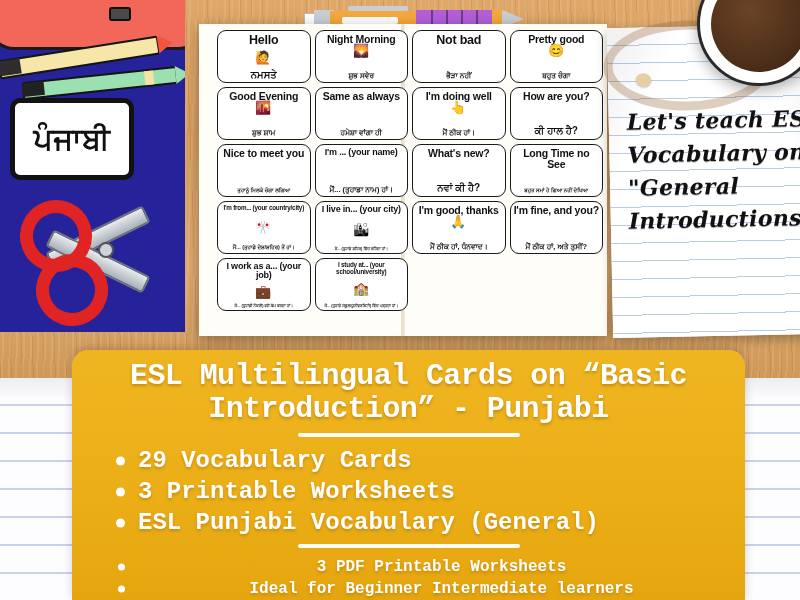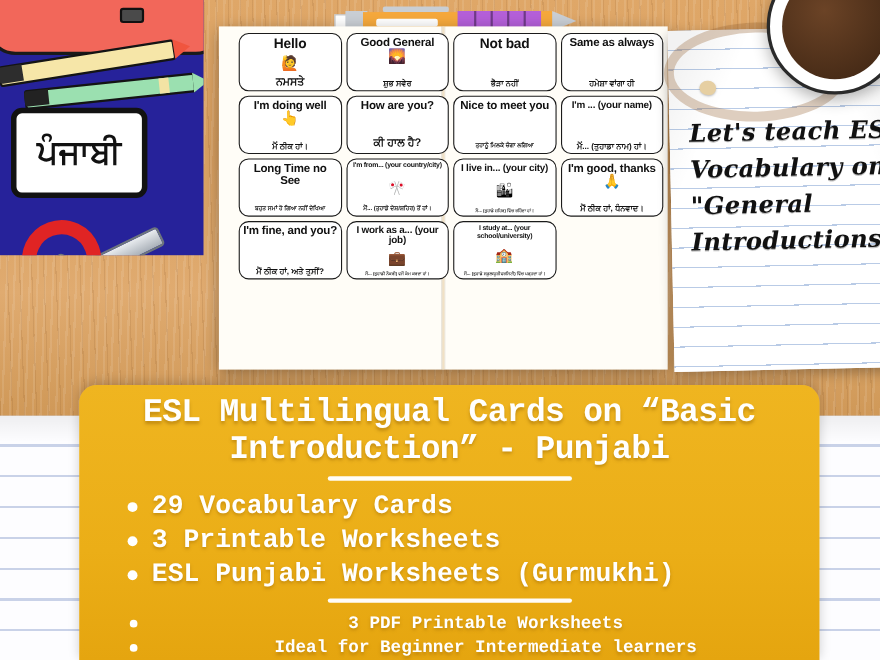--- a/index.html
+++ b/index.html
@@ -24,21 +24,21 @@
       repeating-linear-gradient(180deg,#fdfdff 0 26px,#c9d2e8 26px 28px),
       #f2f4fa;
   }
   .linedpaper:after{
     content:"";position:absolute;inset:0;
     background:linear-gradient(180deg,rgba(0,0,0,.06),rgba(0,0,0,0) 24px);
   }
 
   
   .bluepanel{
-    position:absolute;left:0;top:0;width:185px;height:232px;background:#26229a;overflow:hidden;
+    position:absolute;left:0;top:0;width:185px;height:332px;background:#26229a;overflow:hidden;
   }
   .pencilcase{
     position:absolute;left:-12px;top:-36px;width:210px;height:80px;
     background:#f2675a;border:3px solid #1a1a1a;border-radius:14px 14px 26px 26px;
   }
   .zip{position:absolute;left:118px;top:40px;width:18px;height:10px;background:#4a4a4a;border:2px solid #111;border-radius:3px;}
   .pencil{position:absolute;border:2px solid #141414;border-radius:3px;}
   .pencil-y{left:-2px;top:48px;width:158px;height:15px;background:#f6e6a8;transform:rotate(-9deg);}
   .pencil-y .tip{position:absolute;right:-16px;top:-2px;width:0;height:0;border-left:15px solid #f0553f;border-top:9px solid transparent;border-bottom:9px solid transparent;}
   .pencil-y .er{position:absolute;left:-2px;top:-1px;width:22px;height:15px;background:#2d2d2d;border-radius:3px 0 0 3px;}
@@ -195,28 +195,38 @@
 
   <div class="sheet">
     <div class="fold"></div>
     <div class="grid" id="card-grid">
         <div class="card s-xl p-lg">
           <div class="c-en">Hello</div>
           <div class="c-ic">🙋</div>
           <div class="c-pa">ਨਮਸਤੇ</div>
         </div>
         <div class="card s-lg p-md">
-          <div class="c-en">Good General</div>
+          <div class="c-en">Night Morning</div>
           <div class="c-ic">🌄</div>
           <div class="c-pa">ਸ਼ੁਭ ਸਵੇਰ</div>
         </div>
         <div class="card s-xl p-md">
           <div class="c-en">Not bad</div>
           <div class="c-ic"></div>
           <div class="c-pa">ਭੈੜਾ ਨਹੀਂ</div>
+        </div>
+        <div class="card s-lg p-md">
+          <div class="c-en">Pretty good</div>
+          <div class="c-ic">😊</div>
+          <div class="c-pa">ਬਹੁਤ ਚੰਗਾ</div>
+        </div>
+        <div class="card s-lg p-md">
+          <div class="c-en">Good Evening</div>
+          <div class="c-ic">🌇</div>
+          <div class="c-pa">ਸ਼ੁਭ ਸ਼ਾਮ</div>
         </div>
         <div class="card s-lg p-md">
           <div class="c-en">Same as always</div>
           <div class="c-ic"></div>
           <div class="c-pa">ਹਮੇਸ਼ਾ ਵਾਂਗਾ ਹੀ</div>
         </div>
         <div class="card s-lg p-md">
           <div class="c-en">I'm doing well</div>
           <div class="c-ic">👆</div>
           <div class="c-pa">ਮੈਂ ਠੀਕ ਹਾਂ।</div>
@@ -228,20 +238,25 @@
         </div>
         <div class="card s-lg p-sm">
           <div class="c-en">Nice to meet you</div>
           <div class="c-ic"></div>
           <div class="c-pa">ਤੁਹਾਨੂੰ ਮਿਲਕੇ ਚੰਗਾ ਲਗਿਆ</div>
         </div>
         <div class="card s-md p-md">
           <div class="c-en">I'm ... (your name)</div>
           <div class="c-ic"></div>
           <div class="c-pa">ਮੈਂ... (ਤੁਹਾਡਾ ਨਾਮ) ਹਾਂ।</div>
+        </div>
+        <div class="card s-lg p-lg">
+          <div class="c-en">What's new?</div>
+          <div class="c-ic"></div>
+          <div class="c-pa">ਨਵਾਂ ਕੀ ਹੈ?</div>
         </div>
         <div class="card s-lg p-sm">
           <div class="c-en">Long Time no See</div>
           <div class="c-ic"></div>
           <div class="c-pa">ਬਹੁਤ ਸਮਾਂ ਹੋ ਗਿਆ ਨਹੀਂ ਦੇਖਿਆ</div>
         </div>
         <div class="card s-sm p-sm">
           <div class="c-en">I'm from... (your country/city)</div>
           <div class="c-ic">🎌</div>
           <div class="c-pa">ਮੈਂ... (ਤੁਹਾਡੇ ਦੇਸ਼/ਸ਼ਹਿਰ) ਤੋਂ ਹਾਂ।</div>
@@ -285,21 +300,21 @@
 
   <div class="promo">
     <div class="promo-title">
       <div>ESL Multilingual Cards on “Basic</div>
       <div>Introduction” - Punjabi</div>
     </div>
     <div class="rule"></div>
     <ul class="bullets big" id="main-bullets">
         <li>29 Vocabulary Cards</li>
         <li>3 Printable Worksheets</li>
-        <li>ESL Punjabi Worksheets (Gurmukhi)</li>
+        <li>ESL Punjabi Vocabulary (General)</li>
       </ul>
     <div class="rule r2"></div>
     <ul class="bullets small" id="sub-bullets">
         <li>3 PDF Printable Worksheets</li>
         <li>Ideal for Beginner Intermediate learners</li>
       </ul>
   </div>
 
 </div>
 

